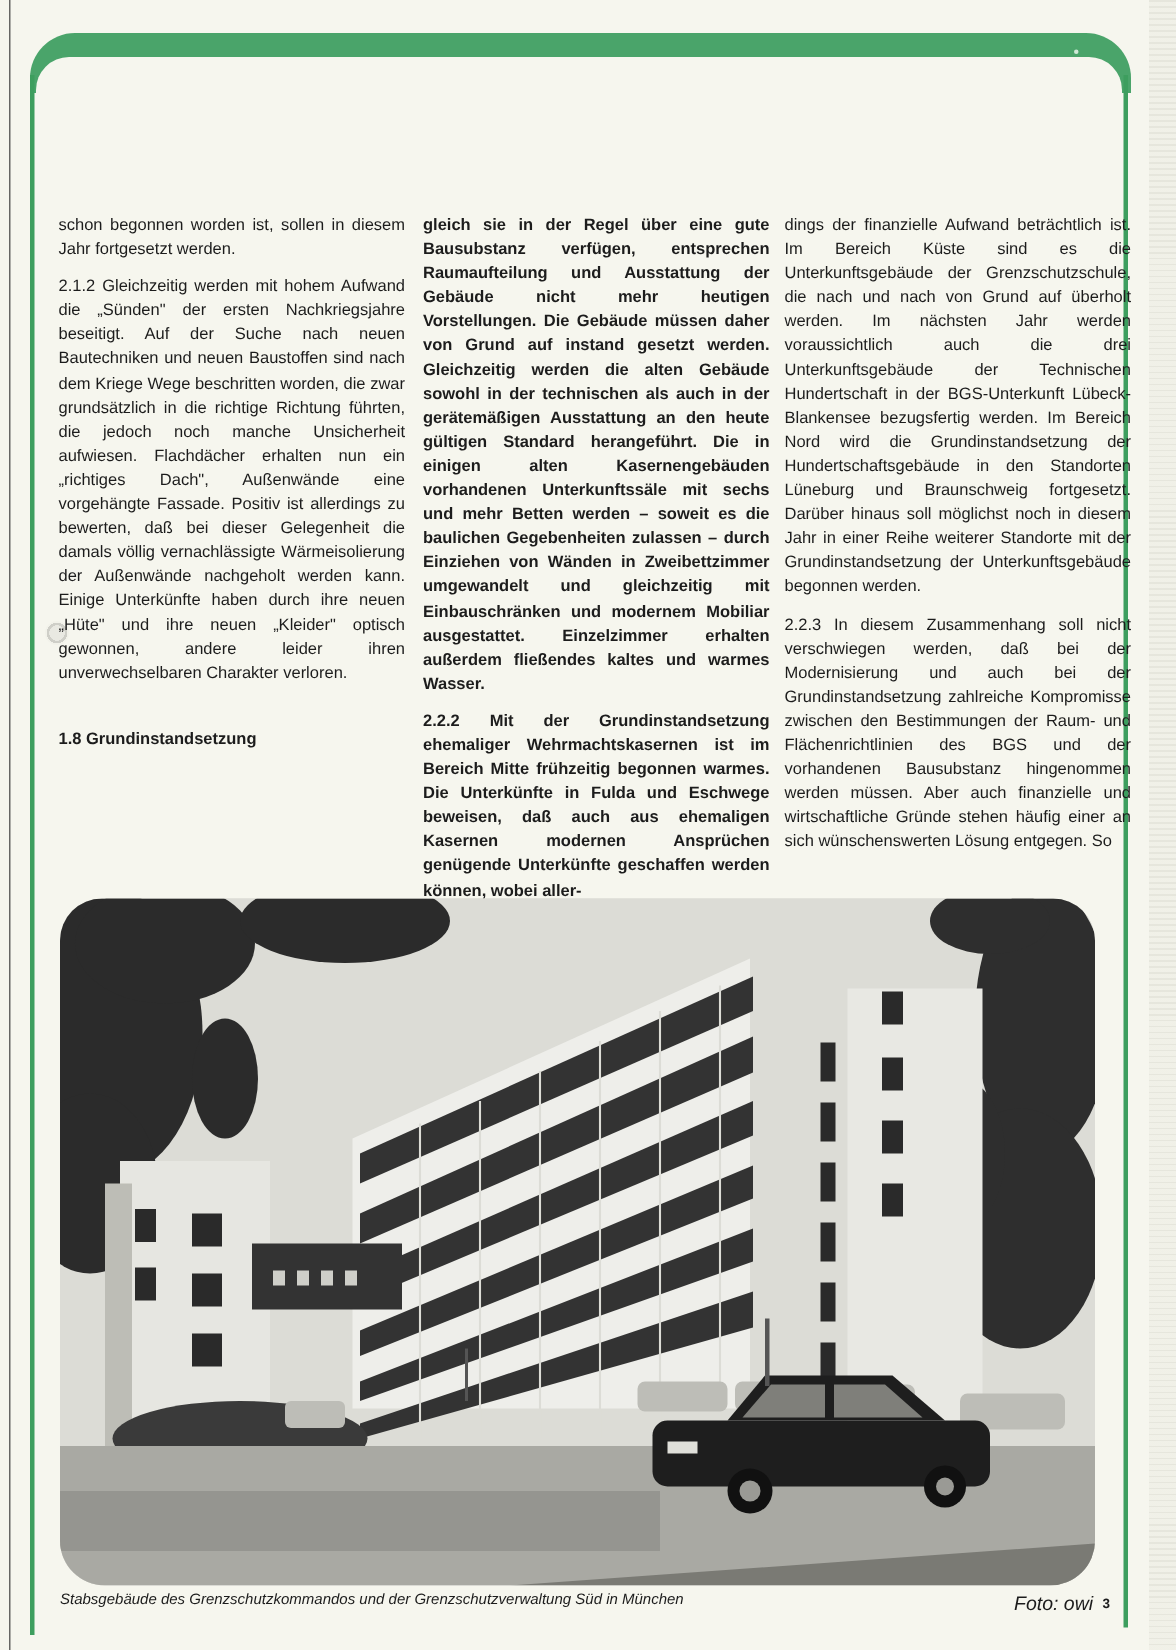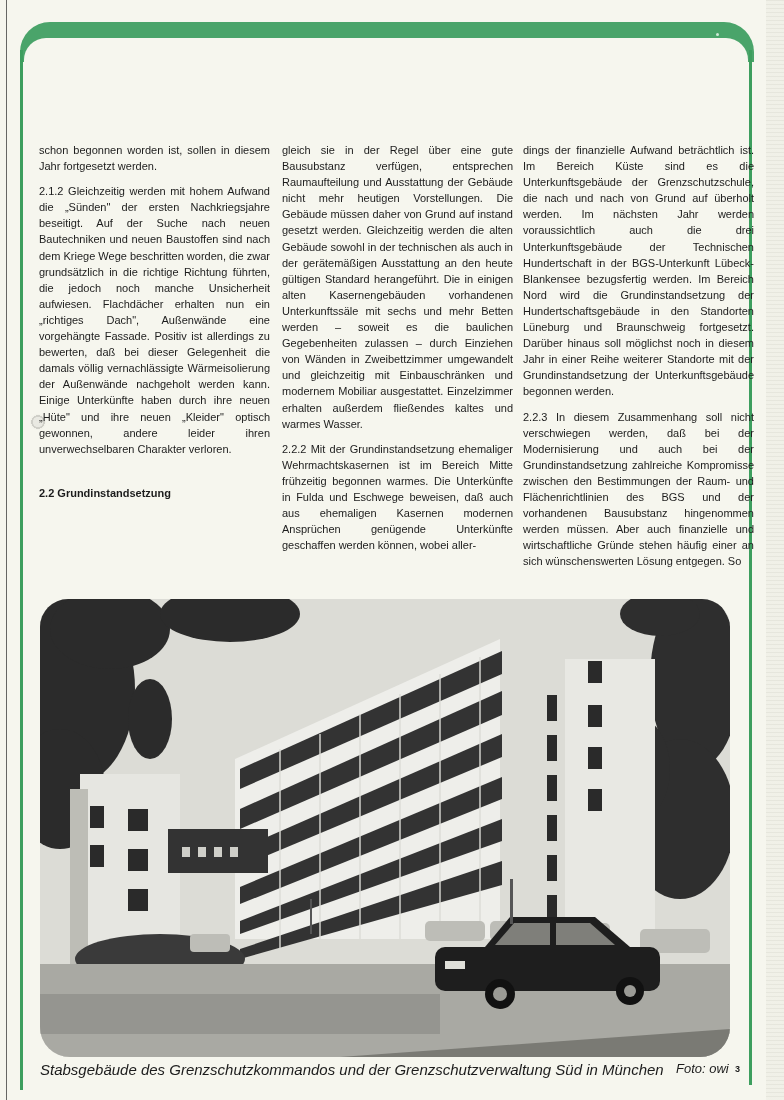--- a/index.html
+++ b/index.html
@@ -37,35 +37,35 @@
   }
   .columns {
     position: absolute; left: 39px; top: 142px; width: 700px; height: 450px;
   }
   .col {
     position: absolute; top: 0; width: 231px;
     font-size: 11px; line-height: 16.1px; text-align: justify;
   }
   .col p { margin: 0 0 9px 0; }
   .col1 { left: 0; }
-  .col2 { left: 243px; }
+  .col2 { left: 243px; font-weight: bold; }
   .col3 { left: 484px; }
   .heading {
     font-weight: bold; margin: 28px 0 6px 0 !important; line-height: 16px;
   }
   .heading .indent { display: block; padding-left: 18px; }
   .photo {
     position: absolute; left: 40px; top: 599px; width: 690px; height: 458px;
     border-radius: 28px 28px 30px 30px; overflow: hidden;
     background: #cfcfc9;
   }
   .photo svg { display: block; }
   .caption {
     position: absolute; left: 40px; top: 1061px; width: 668px;
-    font-style: italic; font-size: 15px; color: #1c1c1c;
+    font-style: italic; font-size: 10px; color: #1c1c1c;
   }
   .credit {
     position: absolute; left: 676px; top: 1061px; font-style: italic; font-size: 13px; color: #1c1c1c;
   }
   .page-number {
     position: absolute; left: 735px; top: 1064px; font-size: 9px; font-weight: bold; color: #1c1c1c;
   }
   .hole {
     position: absolute; left: 30px; top: 414px; width: 16px; height: 16px; border-radius: 50%;
     background: radial-gradient(circle, #e9e9e2 0 45%, #cfcfc8 46% 60%, #f2f2ea 61%);
@@ -83,21 +83,21 @@
 <div class="frame-right"></div>
 <div class="frame-dot"></div>
 
 <div class="hole"></div>
 
 <div class="columns">
   <div class="col col1">
     <p>schon begonnen worden ist, sollen in diesem Jahr fortgesetzt werden.</p>
     <p>2.1.2 Gleichzeitig werden mit hohem Aufwand die „Sünden" der ersten Nachkriegsjahre beseitigt. Auf der Suche nach neuen Bautechniken und neuen Baustoffen sind nach dem Kriege Wege beschritten worden, die zwar grundsätzlich in die richtige Richtung führten, die jedoch noch manche Unsicherheit aufwiesen. Flachdächer erhalten nun ein „richtiges Dach", Außenwände eine vorgehängte Fassade. Positiv ist allerdings zu bewerten, daß bei dieser Gelegenheit die damals völlig vernachlässigte Wärmeisolierung der Außenwände nachgeholt werden kann. Einige Unterkünfte haben durch ihre neuen „Hüte" und ihre neuen „Kleider" optisch gewonnen, andere leider ihren unverwechselbaren Charakter verloren.</p>
     <p class="heading">
-      <span>2.2 Grundinstandsetzung</span>
+      <span>1.8 Grundinstandsetzung</span>
     </p>
   </div>
   <div class="col col2">
     <p>gleich sie in der Regel über eine gute Bausubstanz verfügen, entsprechen Raumaufteilung und Ausstattung der Gebäude nicht mehr heutigen Vorstellungen. Die Gebäude müssen daher von Grund auf instand gesetzt werden. Gleichzeitig werden die alten Gebäude sowohl in der technischen als auch in der gerätemäßigen Ausstattung an den heute gültigen Standard herangeführt. Die in einigen alten Kasernengebäuden vorhandenen Unterkunftssäle mit sechs und mehr Betten werden – soweit es die baulichen Gegebenheiten zulassen – durch Einziehen von Wänden in Zweibettzimmer umgewandelt und gleichzeitig mit Einbauschränken und modernem Mobiliar ausgestattet. Einzelzimmer erhalten außerdem fließendes kaltes und warmes Wasser.</p>
     <p>2.2.2 Mit der Grundinstandsetzung ehemaliger Wehrmachtskasernen ist im Bereich Mitte frühzeitig begonnen warmes. Die Unterkünfte in Fulda und Eschwege beweisen, daß auch aus ehemaligen Kasernen modernen Ansprüchen genügende Unterkünfte geschaffen werden können, wobei aller-</p>
   </div>
   <div class="col col3">
     <p>dings der finanzielle Aufwand beträchtlich ist. Im Bereich Küste sind es die Unterkunftsgebäude der Grenzschutzschule, die nach und nach von Grund auf überholt werden. Im nächsten Jahr werden voraussichtlich auch die drei Unterkunftsgebäude der Technischen Hundertschaft in der BGS-Unterkunft Lübeck-Blankensee bezugsfertig werden. Im Bereich Nord wird die Grundinstandsetzung der Hundertschaftsgebäude in den Standorten Lüneburg und Braunschweig fortgesetzt. Darüber hinaus soll möglichst noch in diesem Jahr in einer Reihe weiterer Standorte mit der Grundinstandsetzung der Unterkunftsgebäude begonnen werden.</p>
     <p>2.2.3 In diesem Zusammenhang soll nicht verschwiegen werden, daß bei der Modernisierung und auch bei der Grundinstandsetzung zahlreiche Kompromisse zwischen den Bestimmungen der Raum- und Flächenrichtlinien des BGS und der vorhandenen Bausubstanz hingenommen werden müssen. Aber auch finanzielle und wirtschaftliche Gründe stehen häufig einer an sich wünschenswerten Lösung entgegen. So</p>
   </div>

